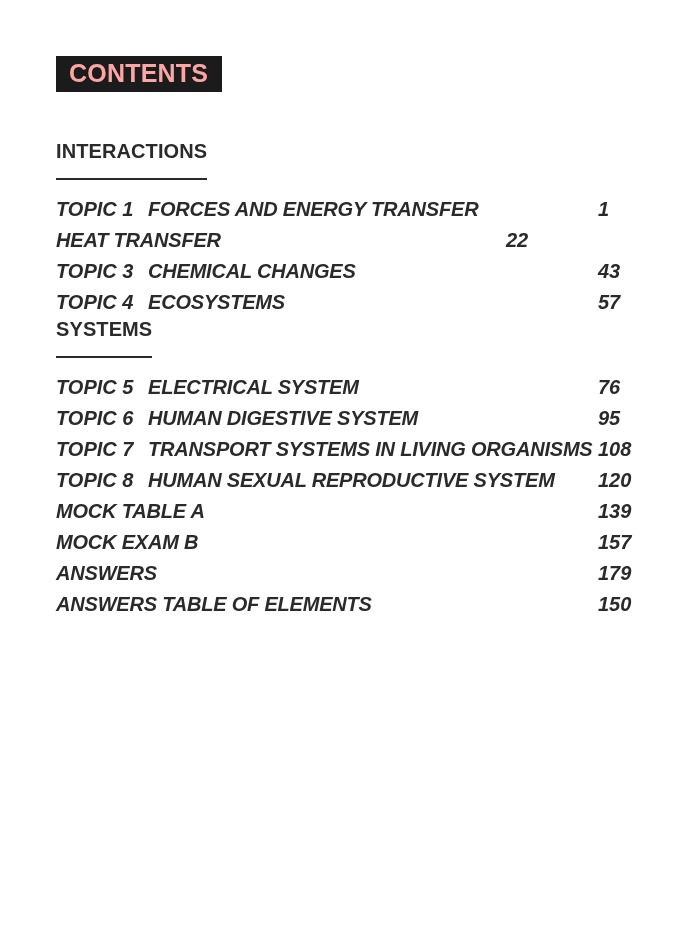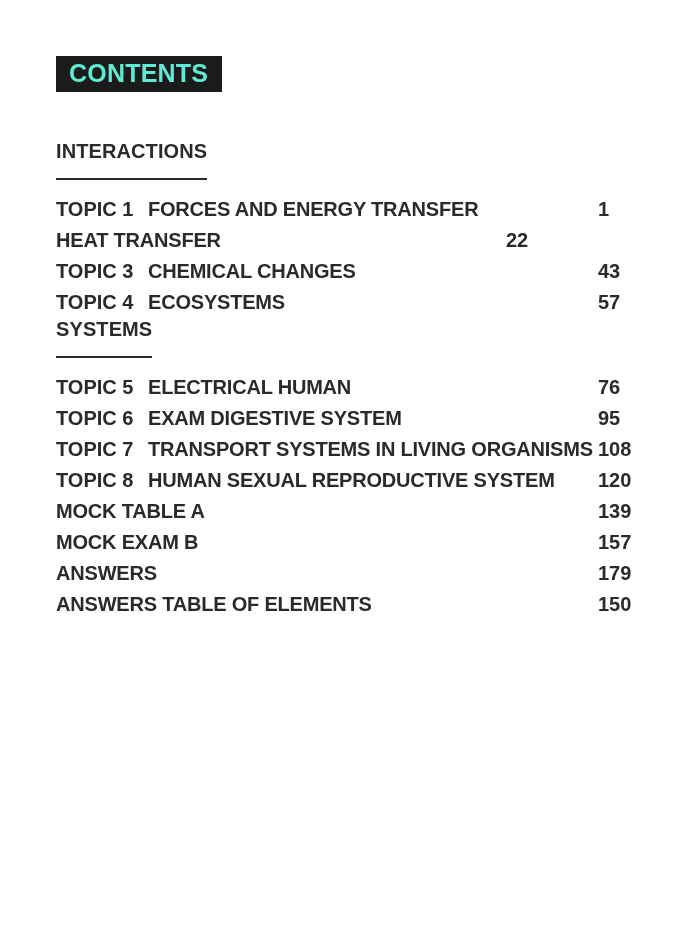--- a/index.html
+++ b/index.html
@@ -16,38 +16,38 @@
     font-weight: 700;
     color: #2b2a2a;
     overflow: hidden;
     box-sizing: border-box;
     padding: 0 0 0 56px;
   }
   .toc-title {
     display: inline-block;
     margin-top: 56px;
     background: #1b1b1b;
-    color: #5eead4;
+    color: #fca5a5;
     font-size: 25px;
     letter-spacing: 0.2px;
     padding: 5px 14px 6px 13px;
     line-height: 1;
   }
   .section { margin: 0; }
   .section-heading-wrap { line-height: 22px; }
   .sec-gap-first { margin-top: 48px; }
   .sec-gap { }
   .section-heading {
     display: inline-block;
     font-size: 20px;
     letter-spacing: 0.1px;
     border-bottom: 2px solid #2b2a2a;
     padding-bottom: 16px;
   }
-  .entries { margin-top: 14px; }
+  .entries { margin-top: 14px; font-style: italic; }
   .entries.no-heading { margin-top: 0; }
   .row {
     display: flex;
     align-items: baseline;
     height: 31px;
     line-height: 31px;
     font-size: 20px;
     white-space: nowrap;
   }
   .row .label {
@@ -105,26 +105,26 @@
   </div>
 
   
   <div class="section sec-gap">
     <div class="section-heading-wrap">
       <span class="section-heading">SYSTEMS</span>
     </div>
     <div class="entries">
       <div class="row">
         <span class="label">TOPIC 5</span>
-        <span class="title">ELECTRICAL HUMAN</span>
+        <span class="title">ELECTRICAL SYSTEM</span>
         <span class="page-num">76</span>
       </div>
       <div class="row">
         <span class="label">TOPIC 6</span>
-        <span class="title">EXAM DIGESTIVE SYSTEM</span>
+        <span class="title">HUMAN DIGESTIVE SYSTEM</span>
         <span class="page-num">95</span>
       </div>
       <div class="row">
         <span class="label">TOPIC 7</span>
         <span class="title">TRANSPORT SYSTEMS IN LIVING ORGANISMS</span>
         <span class="page-num">108</span>
       </div>
       <div class="row">
         <span class="label">TOPIC 8</span>
         <span class="title">HUMAN SEXUAL REPRODUCTIVE SYSTEM</span>

